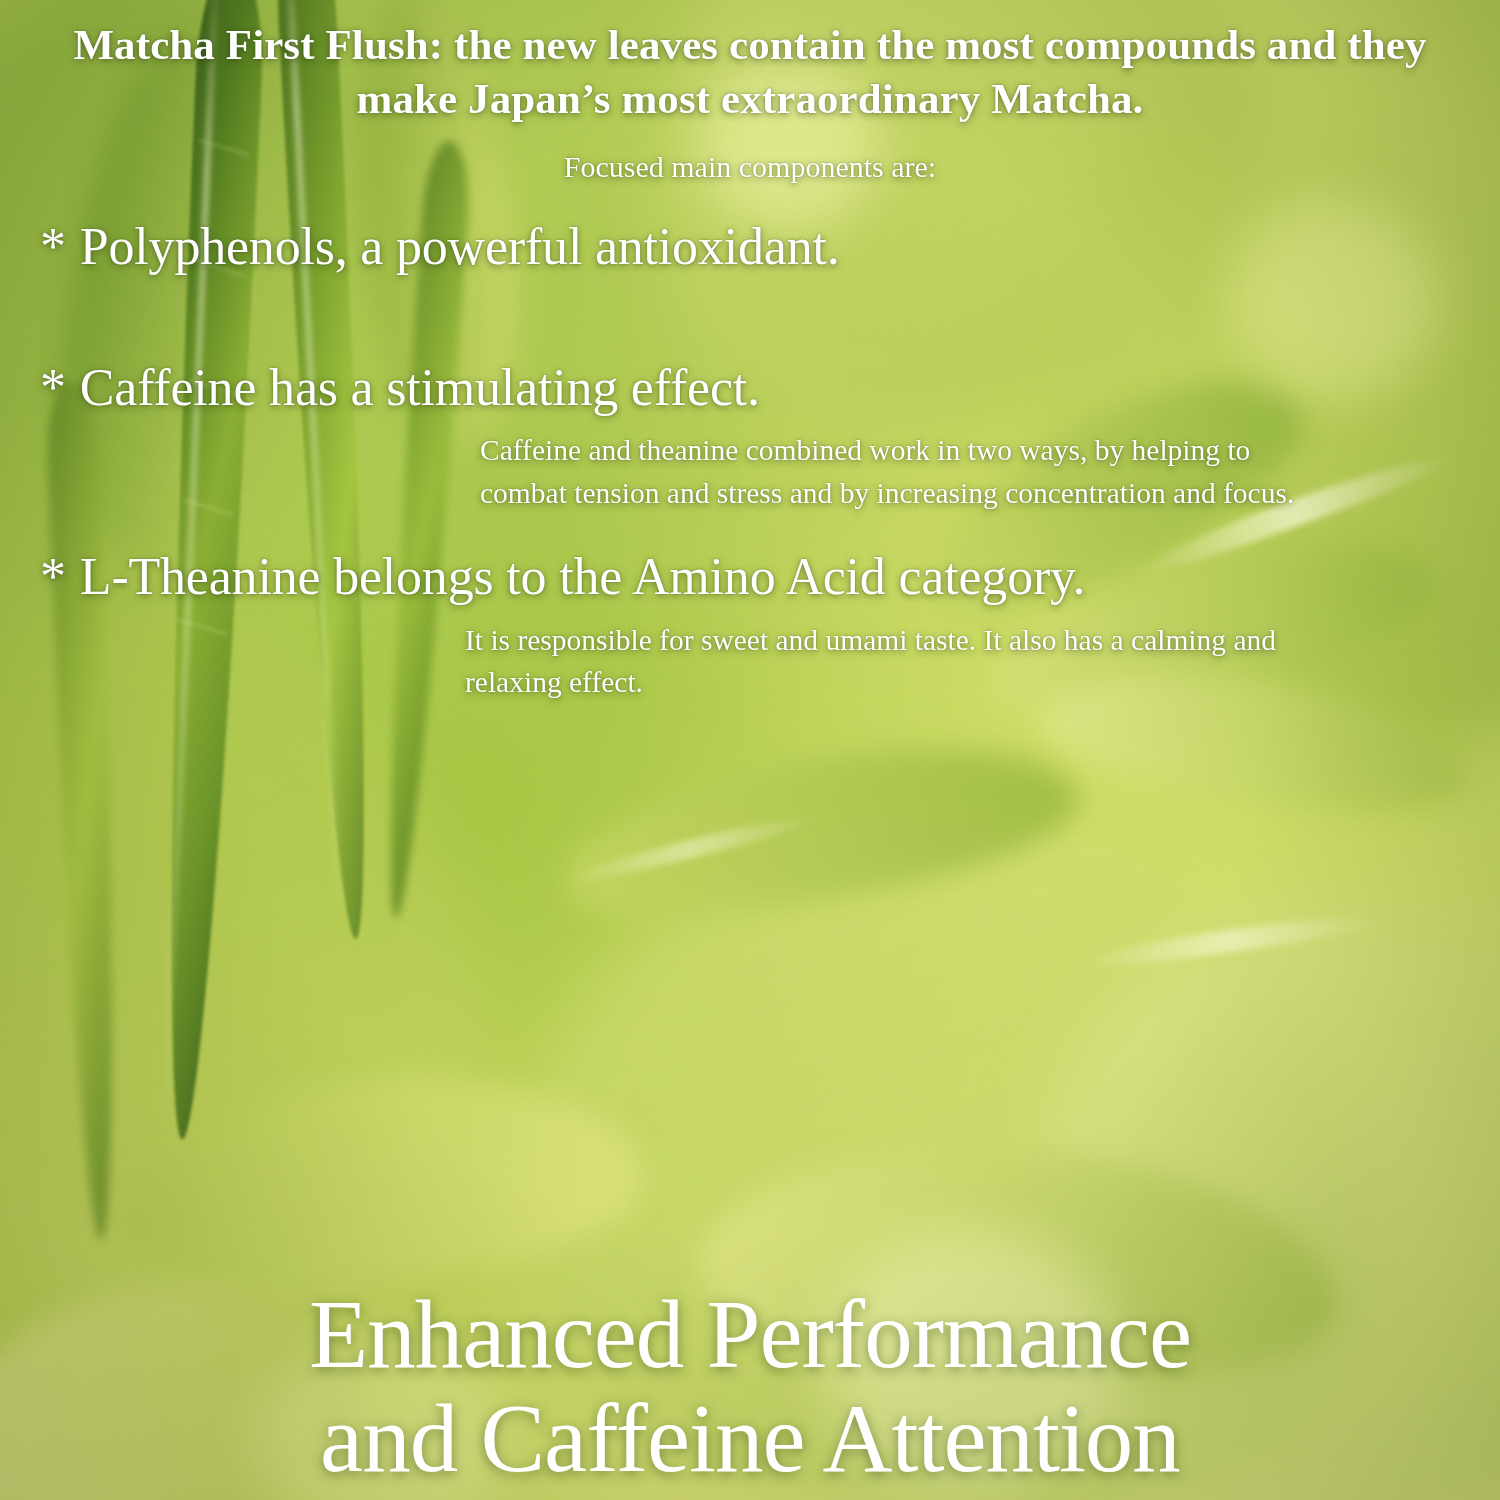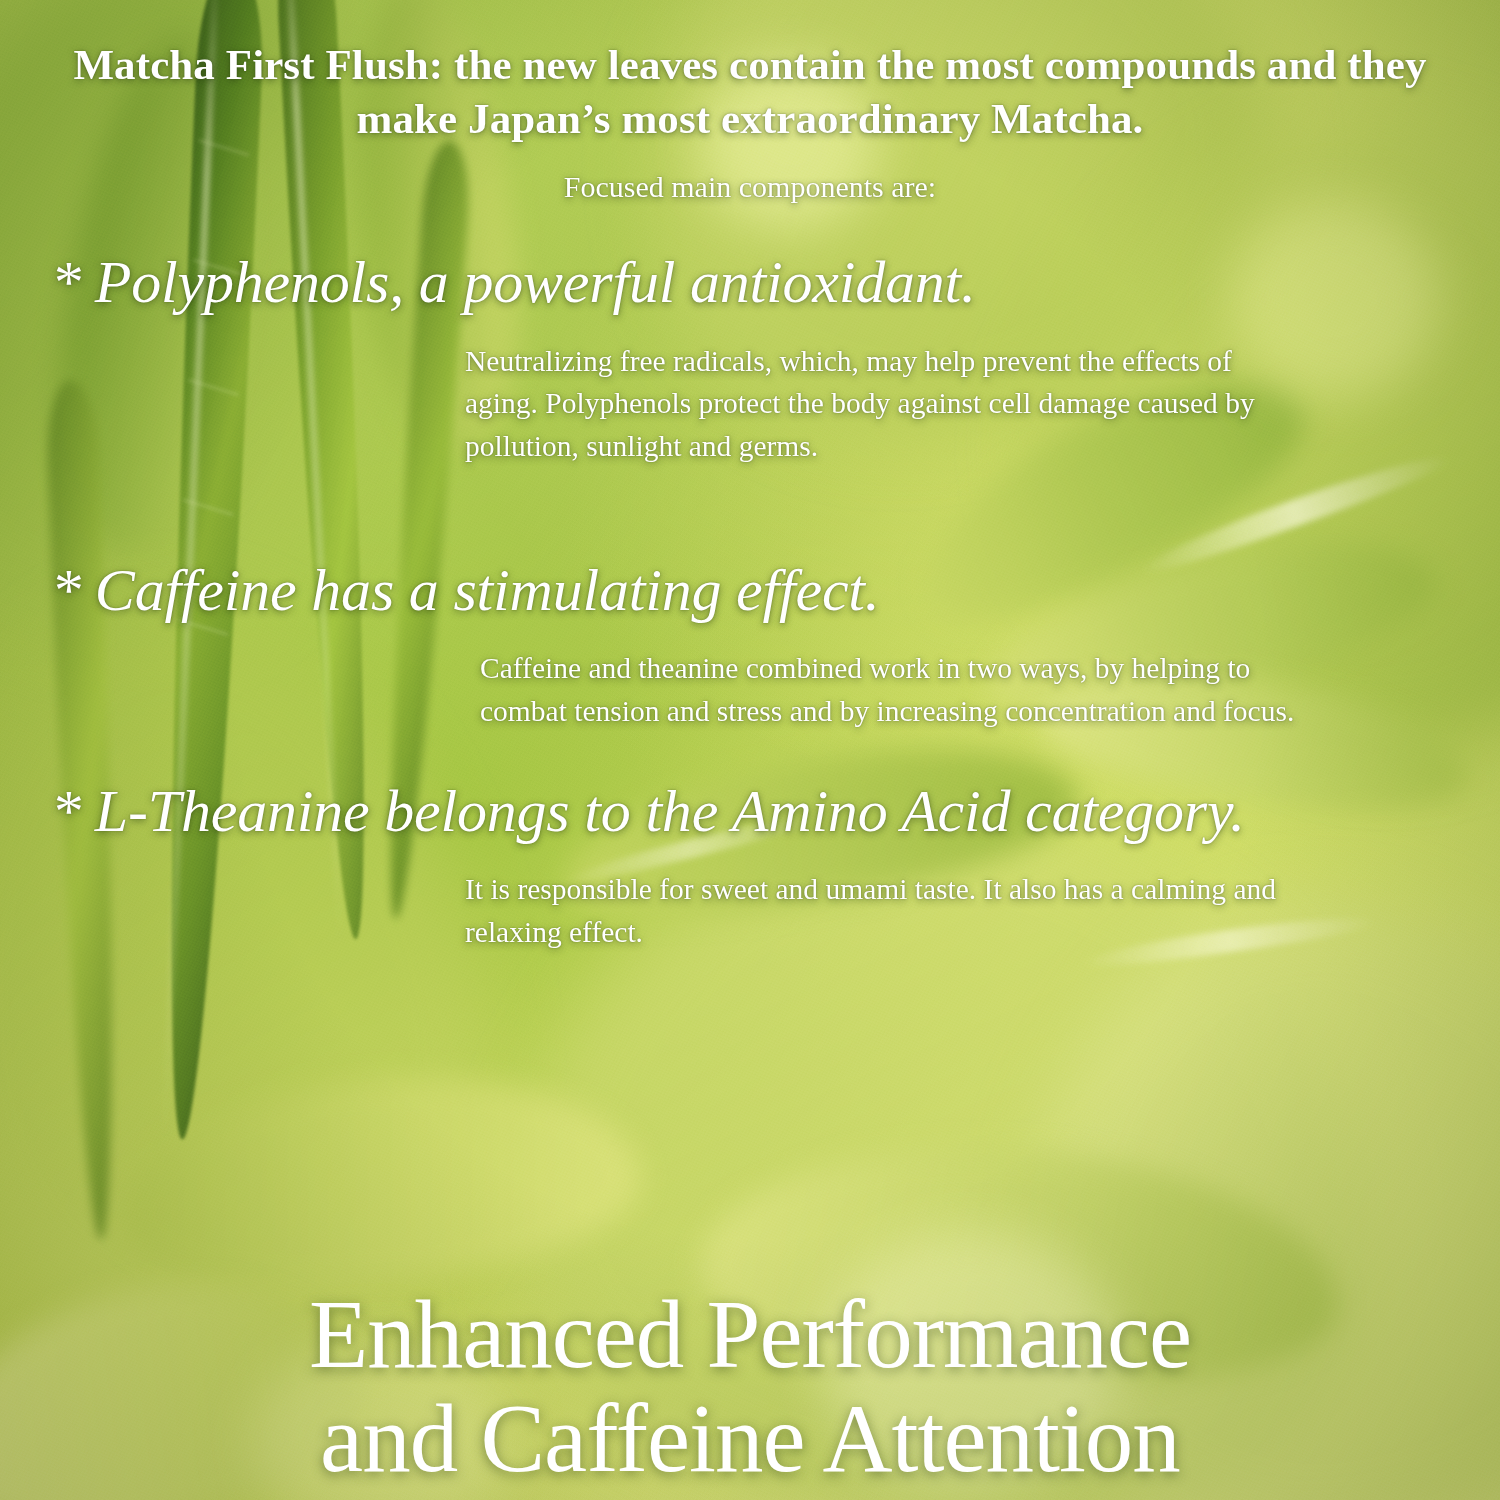--- a/index.html
+++ b/index.html
@@ -105,21 +105,21 @@
     position: absolute;
     inset: 0;
     padding: 0 30px;
     box-sizing: border-box;
     color: #ffffff;
     text-shadow: 0 2px 7px rgba(40, 60, 15, 0.55), 0 0 2px rgba(40, 60, 15, 0.4);
   }
 
   .headline {
     margin: 0;
-    padding-top: 38px;
+    padding-top: 18px;
     font-size: 43px;
     font-weight: bold;
     line-height: 1.26;
     text-align: center;
     letter-spacing: 0.1px;
   }
 
   .subhead {
     margin: 0;
     padding-top: 24px;
@@ -129,27 +129,26 @@
   }
 
   .section {
     margin: 0;
   }
   .sec-1 { padding-top: 30px; }
   .sec-2 { padding-top: 30px; }
   .sec-3 { padding-top: 74px; }
 
   .bullet {
-    margin: 15px;
-    font-size: 60px;
+    margin: 4px;
+    font-size: 52px;
     line-height: 1.12;
     font-weight: normal;
     letter-spacing: -0.2px;
     padding-left: 6px;
-    font-style: italic;
   }
   .bullet .star {
     display: inline-block;
     padding-right: 14px;
   }
 
   .body {
     margin: 0;
     padding-left: 435px;
     padding-right: 215px;
@@ -235,21 +234,20 @@
   <div class="content">
 
     <h1 class="headline">Matcha First Flush: the new leaves contain the most compounds and they make Japan’s most extraordinary Matcha.</h1>
 
     <p class="subhead">Focused main components are:</p>
 
     <div class="section sec-1">
       <p class="bullet">
         <span class="star">*</span><span>Polyphenols, a powerful antioxidant.</span>
       </p>
-      <p class="body b1">Neutralizing free radicals, which, may help prevent the effects of aging. Polyphenols protect the body against cell damage caused by pollution, sunlight and germs.</p>
     </div>
 
     <div class="section sec-3">
       <p class="bullet">
         <span class="star">*</span><span>Caffeine has a stimulating effect.</span>
       </p>
       <p class="body b3">Caffeine and theanine combined work in two ways, by helping to combat tension and stress and by increasing concentration and focus.</p>
     </div>
 
     <div class="section sec-2">

